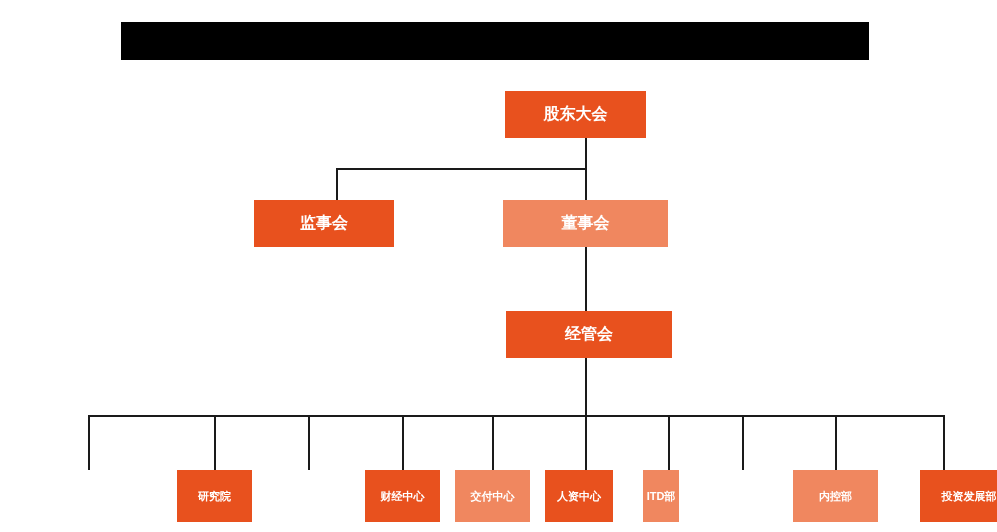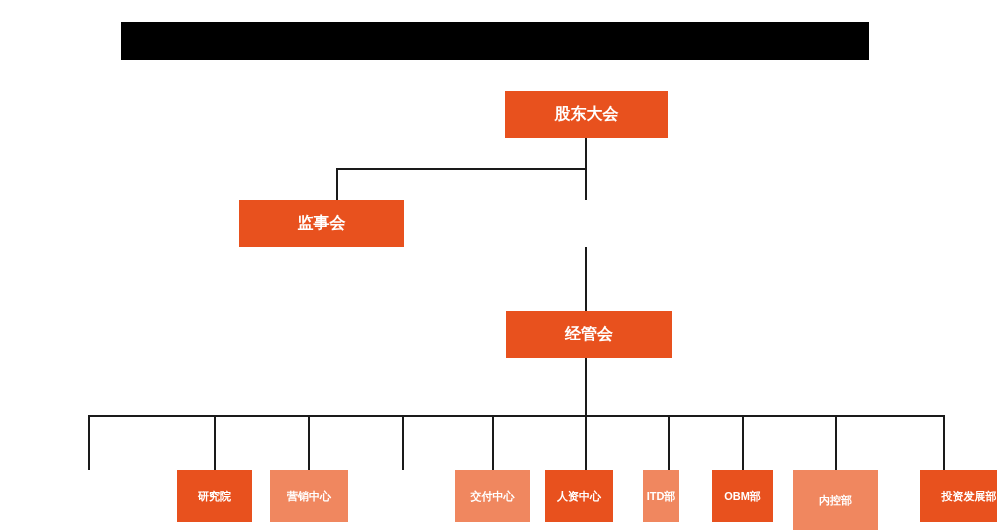--- a/index.html
+++ b/index.html
@@ -59,28 +59,28 @@
   <div class="line v" style="left:214px;top:415px;height:55px;"></div>
   <div class="line v" style="left:308px;top:415px;height:55px;"></div>
   <div class="line v" style="left:402px;top:415px;height:55px;"></div>
   <div class="line v" style="left:492px;top:415px;height:55px;"></div>
   <div class="line v" style="left:585px;top:415px;height:55px;"></div>
   <div class="line v" style="left:668px;top:415px;height:55px;"></div>
   <div class="line v" style="left:742px;top:415px;height:55px;"></div>
   <div class="line v" style="left:835px;top:415px;height:55px;"></div>
   <div class="line v" style="left:943px;top:415px;height:55px;"></div>
 
-  <div class="node dark" style="left:505px;top:91px;width:163px;height:47px;">股东大会</div>
+  <div class="node dark" style="left:505px;top:91px;width:141px;height:47px;">股东大会</div>
 
-  <div class="node dark" style="left:239px;top:200px;width:165px;height:47px;">监事会</div>
+  <div class="node dark" style="left:254px;top:200px;width:140px;height:47px;">监事会</div>
+  <div class="node light" style="left:503px;top:200px;width:165px;height:47px;">董事会</div>
 
   <div class="node dark" style="left:506px;top:311px;width:166px;height:47px;">经管会</div>
 
   <div class="node dark small" style="left:177px;top:470px;width:75px;height:52px;">研究院</div>
-  <div class="node light small" style="left:270px;top:470px;width:78px;height:52px;">营销中心</div>
+  <div class="node dark small" style="left:365px;top:470px;width:75px;height:52px;">财经中心</div>
   <div class="node light small" style="left:455px;top:470px;width:75px;height:52px;">交付中心</div>
   <div class="node dark small" style="left:545px;top:470px;width:68px;height:52px;">人资中心</div>
   <div class="node light small" style="left:643px;top:470px;width:36px;height:52px;">ITD部</div>
-  <div class="node dark small" style="left:712px;top:470px;width:61px;height:52px;">OBM部</div>
-  <div class="node light small" style="left:793px;top:470px;width:85px;height:60px;">内控部</div>
+  <div class="node light small" style="left:793px;top:470px;width:85px;height:52px;">内控部</div>
   <div class="node dark small" style="left:895px;top:470px;width:98px;height:52px;margin-left:25px;">投资发展部</div>
 
 </div>
 
 </body></html>

